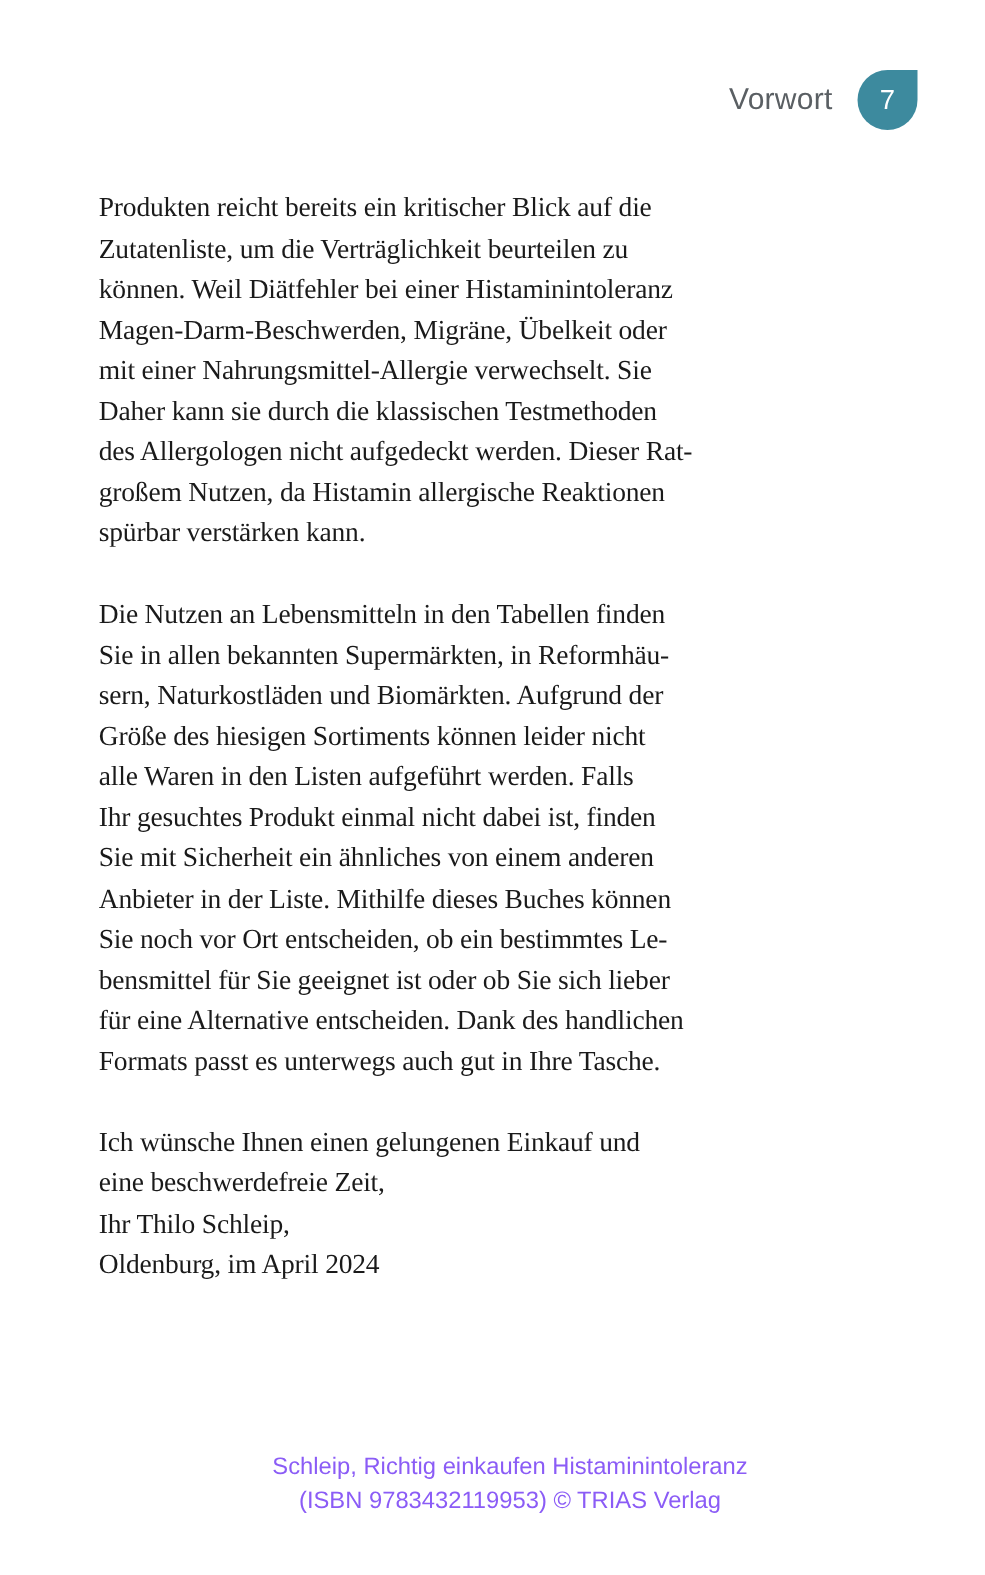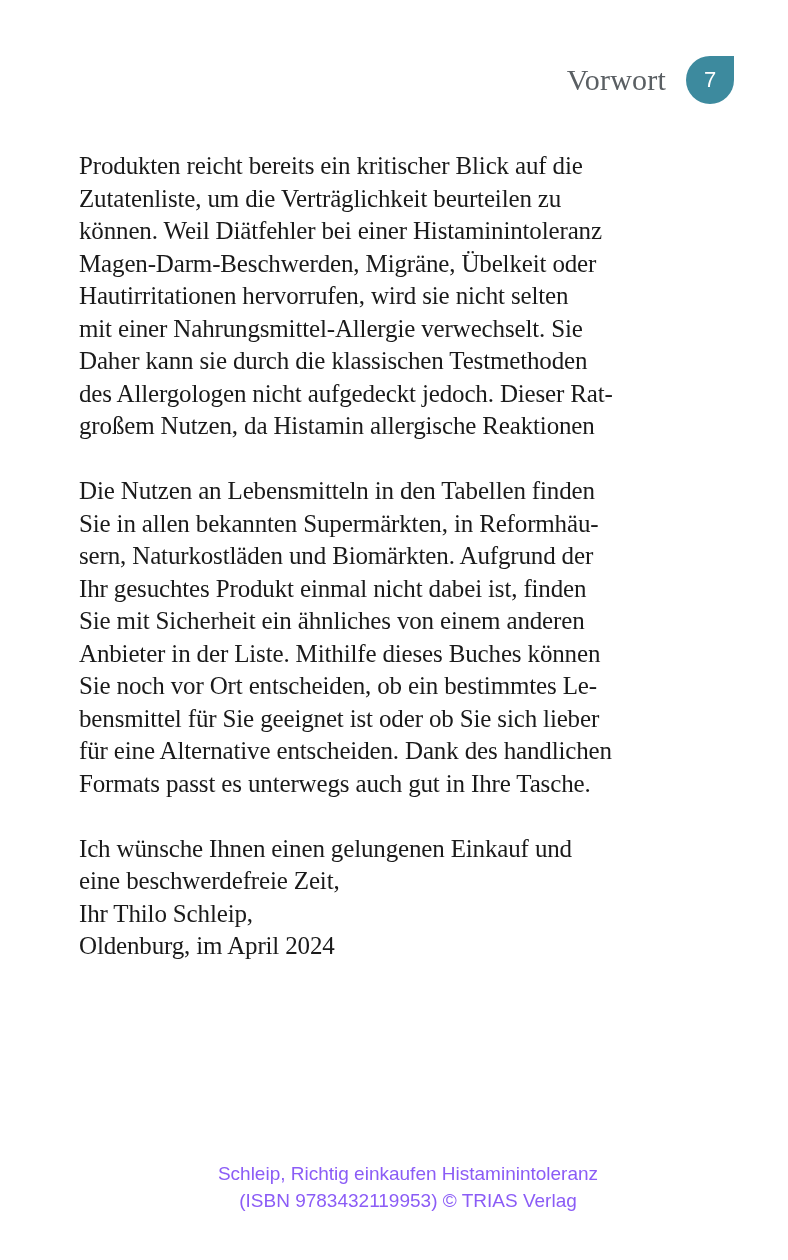--- a/index.html
+++ b/index.html
@@ -17,22 +17,22 @@
     }
     .header {
       position: absolute;
       top: 56px;
       right: 54px;
       height: 48px;
       display: flex;
       align-items: center;
     }
     .section-title {
-      font-family: Liberation Serif, serif;
-      font-size: 30px;
+      font-family: Liberation Sans, sans-serif;
+      font-size: 24px;
       color: #5a5f63;
       margin-right: 20px;
       letter-spacing: 0.2px;
     }
     .page-badge {
       width: 48px;
       height: 48px;
       background: #3d8a9e;
       border-radius: 24px 0 24px 24px;
       display: flex;
@@ -46,21 +46,21 @@
       position: absolute;
       left: 79px;
       top: 150px;
       width: 600px;
     }
     .para {
       margin: 0 0 32.5px 0;
     }
     .line {
       display: block;
-      font-size: 25px;
+      font-size: 22px;
       line-height: 32.5px;
       white-space: nowrap;
       letter-spacing: -0.15px;
     }
     .footer {
       position: absolute;
       left: 4px;
       width: 788px;
       top: 1160px;
       text-align: center;
@@ -83,30 +83,32 @@
     <span>7</span>
   </div>
 </div>
 
 <div class="content">
   <p class="para">
     <span class="line">Produkten reicht bereits ein kritischer Blick auf die</span>
     <span class="line">Zutatenliste, um die Verträglichkeit beurteilen zu</span>
     <span class="line">können. Weil Diätfehler bei einer Histaminintoleranz</span>
     <span class="line">Magen-Darm-Beschwerden, Migräne, Übelkeit oder</span>
-    <span class="line">Hautirritationen hervorrufen, wird sie nicht selten</span>
     <span class="line">mit einer Nahrungsmittel-Allergie verwechselt. Sie</span>
     <span class="line">Daher kann sie durch die klassischen Testmethoden</span>
-    <span class="line">des Allergologen nicht aufgedeckt jedoch. Dieser Rat-</span>
+    <span class="line">des Allergologen nicht aufgedeckt werden. Dieser Rat-</span>
     <span class="line">großem Nutzen, da Histamin allergische Reaktionen</span>
+    <span class="line">spürbar verstärken kann.</span>
   </p>
   <p class="para">
     <span class="line">Die Nutzen an Lebensmitteln in den Tabellen finden</span>
     <span class="line">Sie in allen bekannten Supermärkten, in Reformhäu-</span>
     <span class="line">sern, Naturkostläden und Biomärkten. Aufgrund der</span>
+    <span class="line">Größe des hiesigen Sortiments können leider nicht</span>
+    <span class="line">alle Waren in den Listen aufgeführt werden. Falls</span>
     <span class="line">Ihr gesuchtes Produkt einmal nicht dabei ist, finden</span>
     <span class="line">Sie mit Sicherheit ein ähnliches von einem anderen</span>
     <span class="line">Anbieter in der Liste. Mithilfe dieses Buches können</span>
     <span class="line">Sie noch vor Ort entscheiden, ob ein bestimmtes Le-</span>
     <span class="line">bensmittel für Sie geeignet ist oder ob Sie sich lieber</span>
     <span class="line">für eine Alternative entscheiden. Dank des handlichen</span>
     <span class="line">Formats passt es unterwegs auch gut in Ihre Tasche.</span>
   </p>
   <p class="para">
     <span class="line">Ich wünsche Ihnen einen gelungenen Einkauf und</span>

